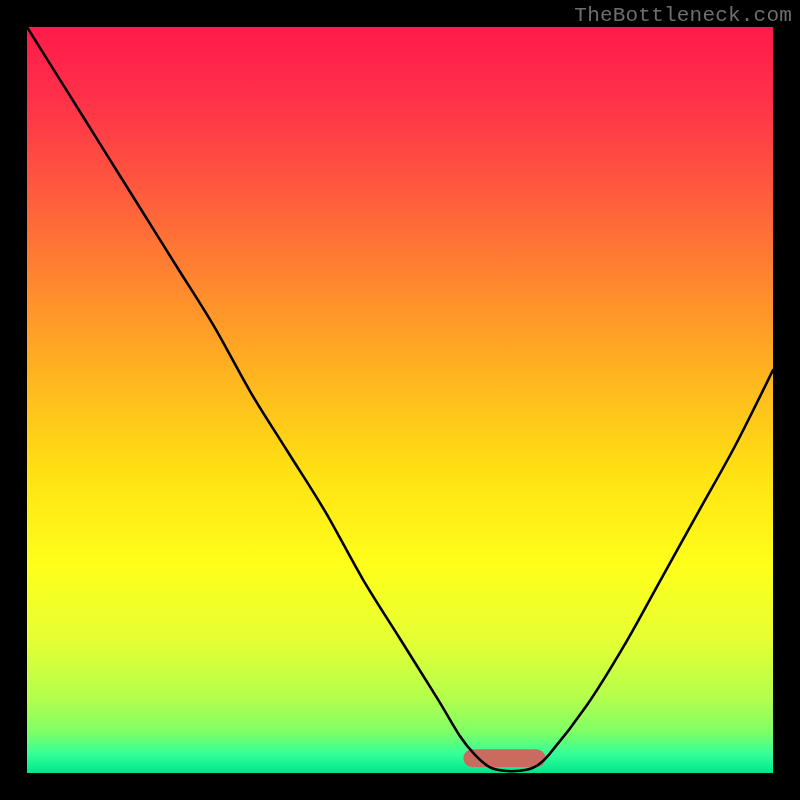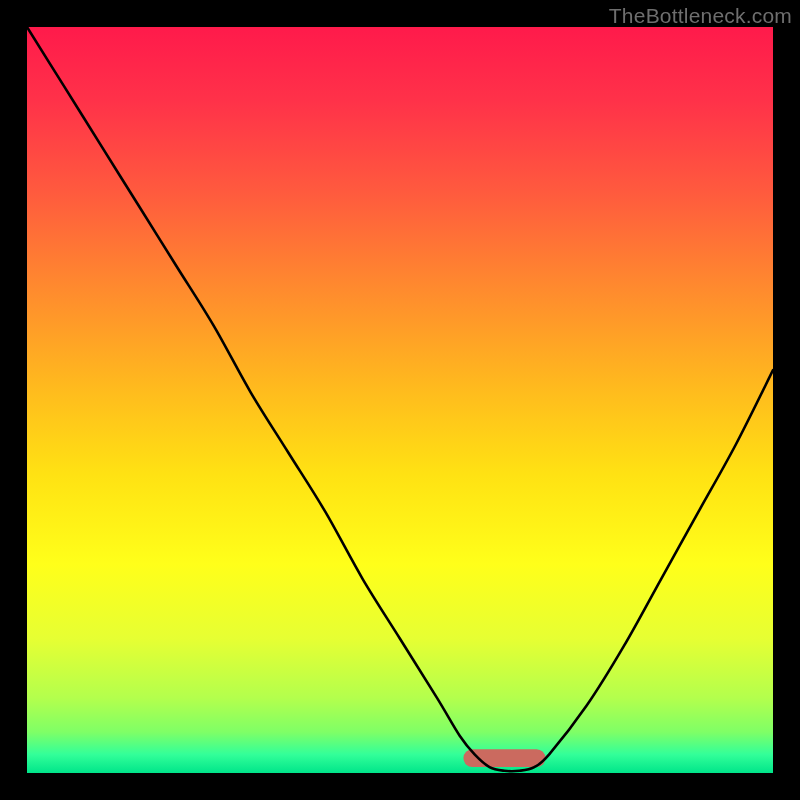--- a/index.html
+++ b/index.html
@@ -9,20 +9,21 @@
     height: 800px;
     overflow: hidden;
     background: #000;
     font-family: Arial, Helvetica, sans-serif;
   }
   .stage {
     position: relative;
     width: 800px;
     height: 616px;
     background: #000;
+    font-family: Liberation Mono, monospace;
   }
   .plot-area {
     position: absolute;
     left: 27px;
     top: 27px;
     width: 746px;
     height: 746px;
     overflow: hidden;
   }
   .gradient {

